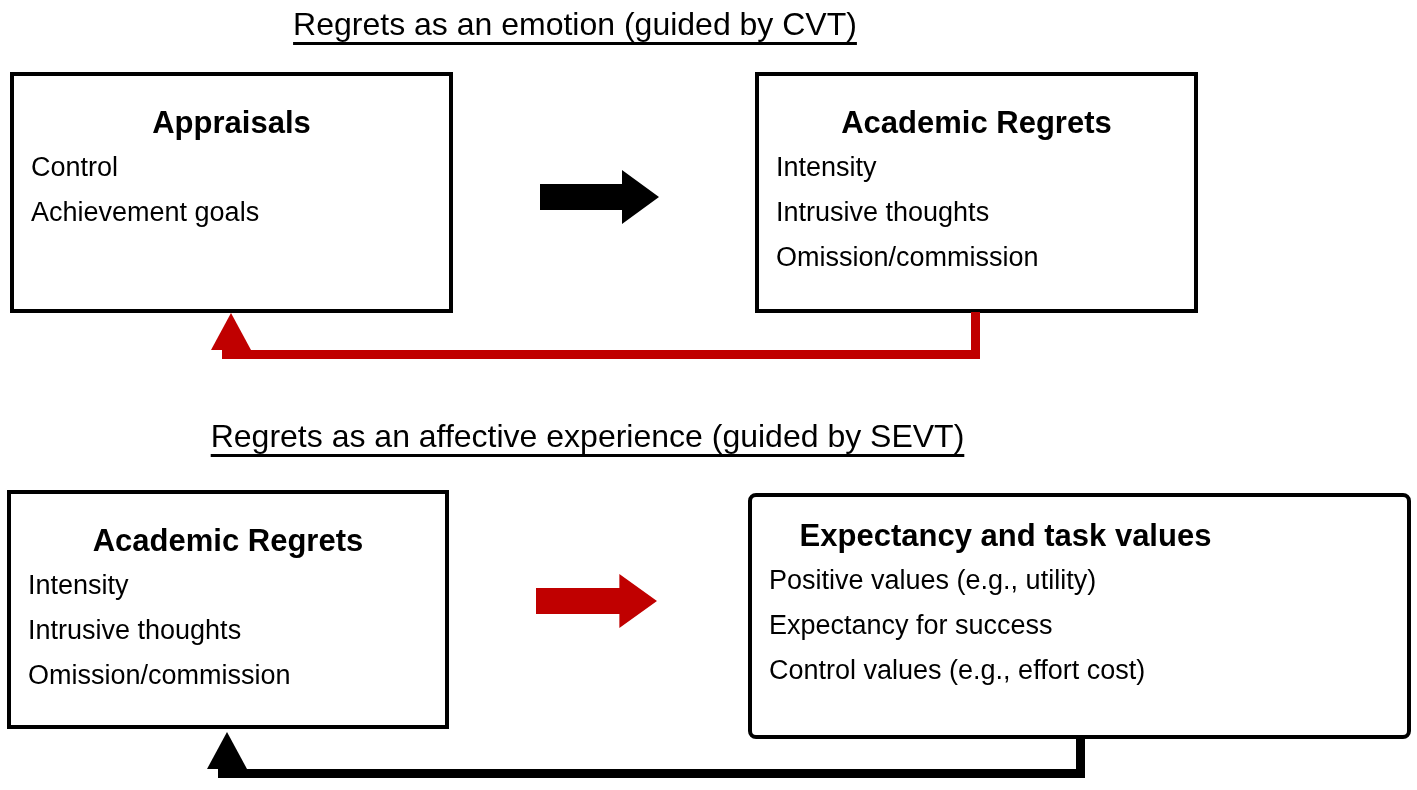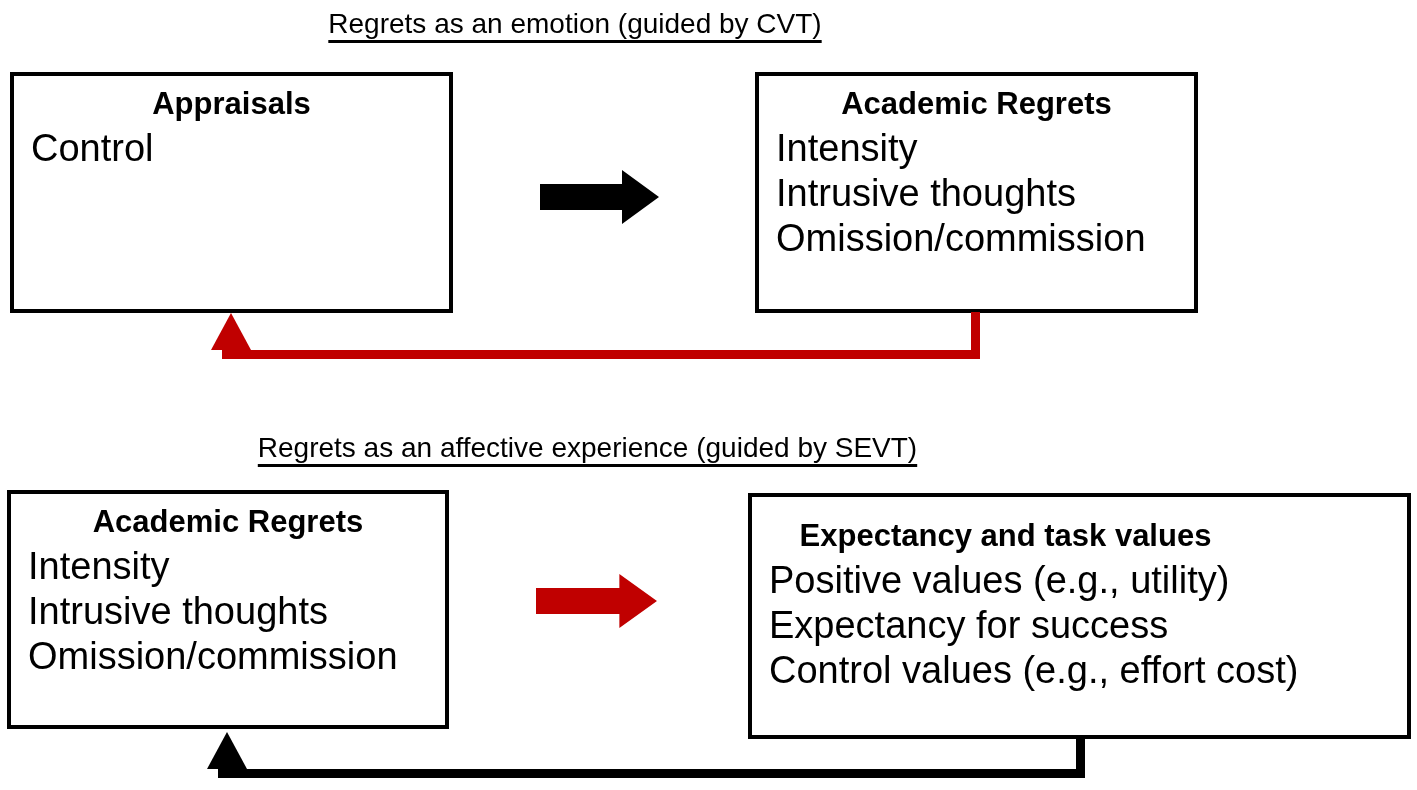--- a/index.html
+++ b/index.html
@@ -16,51 +16,51 @@
     width: 1417px;
     height: 790px;
     background: var(--bg);
     overflow: hidden;
   }
 
   
   .sec-title {
     position: absolute;
     text-align: center;
-    font-size: 28px;
+    font-size: 32px;
     line-height: 40px;
     text-decoration: underline;
     text-decoration-thickness: 3px;
     text-underline-offset: 7px;
     white-space: nowrap;
   }
   .t1 { top: 4px;   left: 0; width: 1150px; }
-  .t2 { top: 428px; left: 0; width: 1175px; }
+  .t2 { top: 416px; left: 0; width: 1175px; }
 
   
   .box {
     position: absolute;
     border: 4px solid var(--ink);
     background: var(--bg);
-    padding-top: 5px;
+    padding-top: 24px;
   }
   .b1 { left: 10px;  top: 72px;  width: 443px; height: 241px; }
   .b2 { left: 755px; top: 72px;  width: 443px; height: 241px; }
   .b3 { left: 7px;   top: 490px; width: 442px; height: 239px; }
-  .b4 { left: 748px; top: 493px; width: 663px; height: 246px; padding-top: 16px; }
+  .b4 { left: 748px; top: 493px; width: 663px; height: 246px; padding-top: 16px; border-radius: 8px; }
 
   .box-heading {
     font-weight: bold;
     font-size: 31px;
     line-height: 45px;
     text-align: center;
   }
   .b4 .box-heading { margin-right: 148px; } 
   .box-line {
-    font-size: 38px;
+    font-size: 27px;
     line-height: 45px;
     padding-left: 17px;
     white-space: nowrap;
   }
 
   
   .block-arrow { position: absolute; display: block; }
   .a1 { left: 540px; top: 169px; width: 120px; height: 56px; }
   .a2 { left: 536px; top: 573px; width: 122px; height: 56px; }
   .fill-black polygon { fill: var(--ink); }
@@ -90,20 +90,21 @@
 </head>
 <body>
 
 <div class="figure">
 
   <div class="sec-title t1">Regrets as an emotion (guided by CVT)</div>
 
   <div class="box b1">
     <div class="box-heading">Appraisals</div>
     <div class="box-line">Control</div>
+    <div class="box-line">Achievement goals</div>
   </div>
 
   <svg class="block-arrow a1 fill-black" viewBox="0 0 120 56" xmlns="http://www.w3.org/2000/svg" preserveAspectRatio="none">
     <polygon points="0,15 82,15 82,1 119,28 82,55 82,41 0,41"></polygon>
   </svg>
 
   <div class="box b2">
     <div class="box-heading">Academic Regrets</div>
     <div class="box-line">Intensity</div>
     <div class="box-line">Intrusive thoughts</div>

